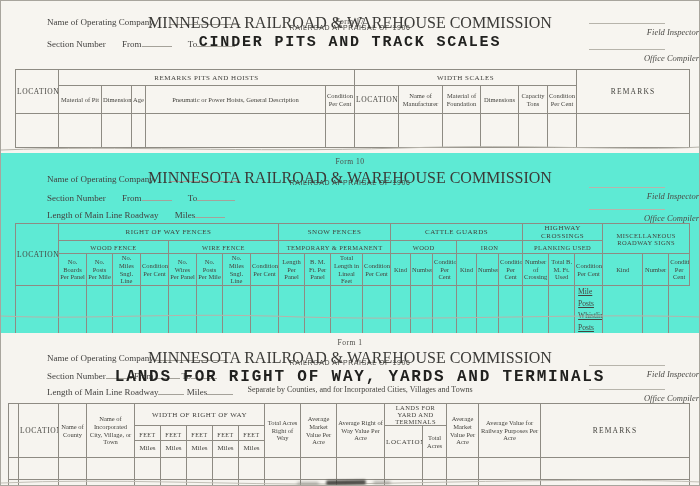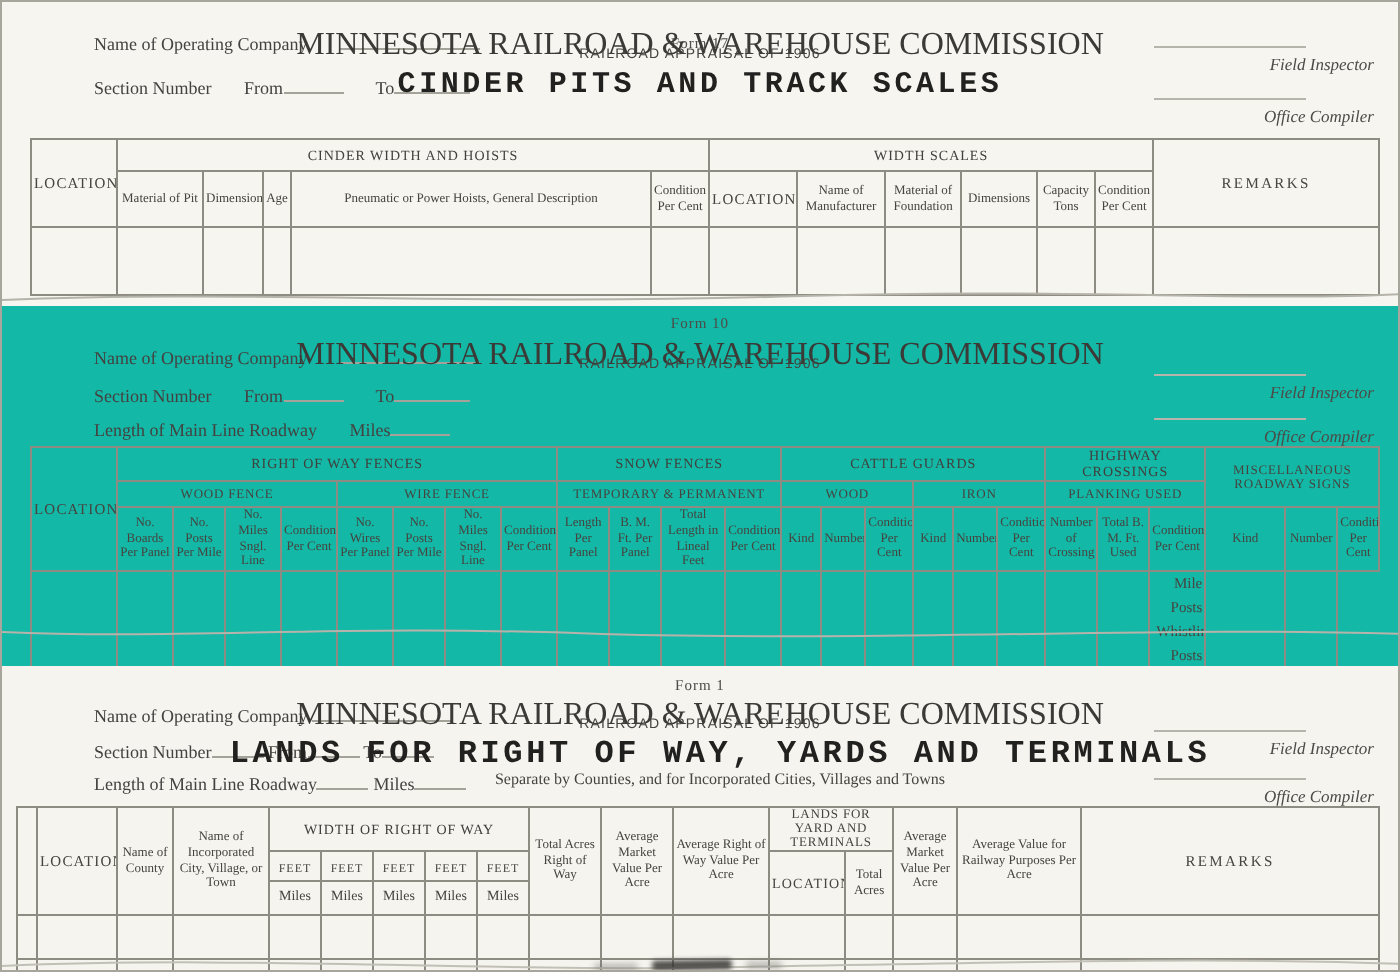--- a/index.html
+++ b/index.html
@@ -1,46 +1,46 @@
 <!DOCTYPE html>
 <html><head>
 <meta charset="utf-8">
 <style>
   html,body{margin:0;padding:0;background:#e8e6e1;}
   .page{position:relative;width:700px;height:486px;background:#f7f5f0;border:1px solid #a8a59d;
         box-sizing:border-box;overflow:hidden;font-family:"Liberation Serif",serif;color:#3b3a37;}
   .strip{position:absolute;left:0;right:0;}
   #strip1{top:0;height:152px;}
-  #strip2{top:152px;height:180px;background:#14b8a6;}
+  #strip2{top:152px;height:180px;background:#5eead4;}
   #strip3{top:332px;height:154px;background:#f6f4ef;}
   .abs{position:absolute;}
   .formno{left:0;right:0;text-align:center;font-size:7.5px;color:#4c4b47;letter-spacing:.5px;}
   .centerblk{left:0;right:0;text-align:center;}
   .appraisal{font-size:7px;font-family:"Liberation Sans",sans-serif;letter-spacing:.6px;color:#45443f;}
   .bigtitle{font-size:15px;font-weight:bold;font-family:Liberation Mono, monospace;
             letter-spacing:1.8px;color:#21211f;white-space:nowrap;}
   .subtitle{font-size:8px;color:#45443f;}
   .fieldrow{font-size:9px;color:#434240;white-space:nowrap;}
   .fill{display:inline-block;border-bottom:1px solid #a5a29a;height:8px;vertical-align:baseline;}
   .w70{width:70px;} .w38{width:38px;} .w30{width:30px;} .w26{width:26px;}
   .gap{display:inline-block;width:14px;}
-  .sig-entry{position:absolute;right:12px;width:134px;}
+  .sig-entry{position:absolute;right:0;width:134px;}
   .sig-line{display:block;height:1px;background:#b7b4ab;width:76px;margin:0 34px 3px auto;}
   .sig-label{display:block;text-align:right;font-style:italic;font-size:8.5px;color:#4c4b47;}
   table{border-collapse:collapse;table-layout:fixed;position:absolute;background:transparent;}
   th,td{border:1px solid #8e8b83;padding:0 1px;font-weight:normal;vertical-align:middle;
         text-align:center;overflow:hidden;color:#45443f;}
   .grp{font-size:7px;letter-spacing:.5px;color:#403f3b;}
   .sub{font-size:6.5px;letter-spacing:.4px;}
   .leaf{font-size:6.5px;line-height:1.2;}
   .locth{font-size:7.5px;letter-spacing:.6px;}
   .remth{font-size:7.5px;letter-spacing:1.2px;}
   .fm-feet{font-size:6px;letter-spacing:.5px;border-bottom:1px solid #8e8b83;padding:2px 0;}
   .fm-miles{font-size:7px;padding:3px 0 2px 0;}
-  .kindcell{text-align:right;font-size:7.5px;line-height:1.6;padding-left:3px;vertical-align:top;}
+  .kindcell{text-align:left;font-size:7.5px;line-height:1.6;padding-left:3px;vertical-align:top;text-decoration:underline;}
   .wave{position:absolute;left:0;pointer-events:none;}
   .smudge{position:absolute;background:#34332f;filter:blur(1.3px);opacity:.85;border-radius:2px;}
   .smudge2{position:absolute;background:#6b6a64;filter:blur(1.5px);opacity:.5;border-radius:2px;}
 </style>
 </head>
 <body>
 
 <div class="page">
 
   <section class="strip" id="strip1">
@@ -81,21 +81,21 @@
           <col style="width:44px">
         <col style="width:38px">
           <col style="width:38px">
           <col style="width:29px">
           <col style="width:29px">
         <col style="width:113px">
       </colgroup>
       <tbody>
           <tr style="height:16px">
         <th rowspan="2" class="locth">LOCATION</th>
-        <th colspan="5" class="grp">CINDER WIDTH AND HOISTS</th>
+        <th colspan="5" class="grp">REMARKS PITS AND HOISTS</th>
         <th colspan="6" class="grp">WIDTH SCALES</th>
         <th rowspan="2" class="remth">REMARKS</th>
       </tr>
       <tr style="height:28px">
         <th class="leaf">Material of Pit</th>
         <th class="leaf">Dimensions</th>
         <th class="leaf">Age</th>
         <th class="leaf">Pneumatic or Power Hoists, General Description</th>
         <th class="leaf">Condition Per Cent</th>
         <th class="locth">LOCATION</th>

